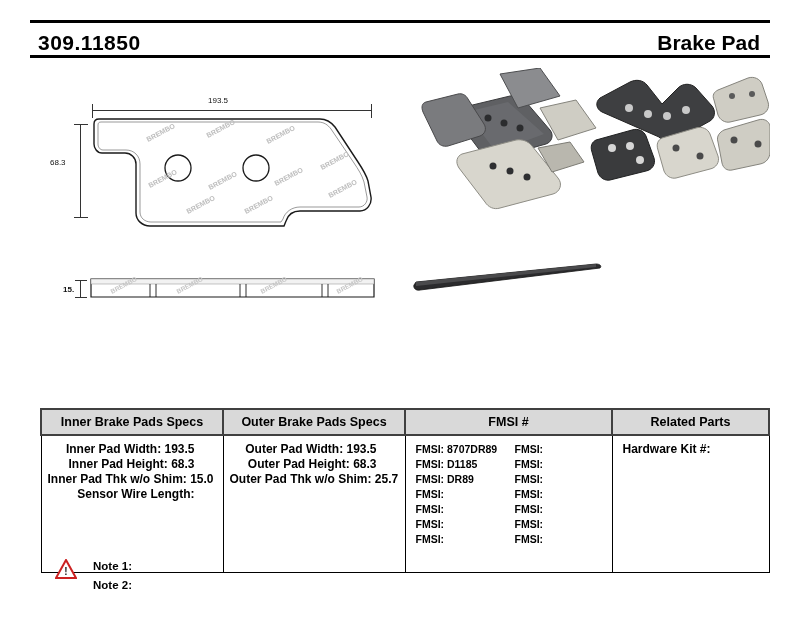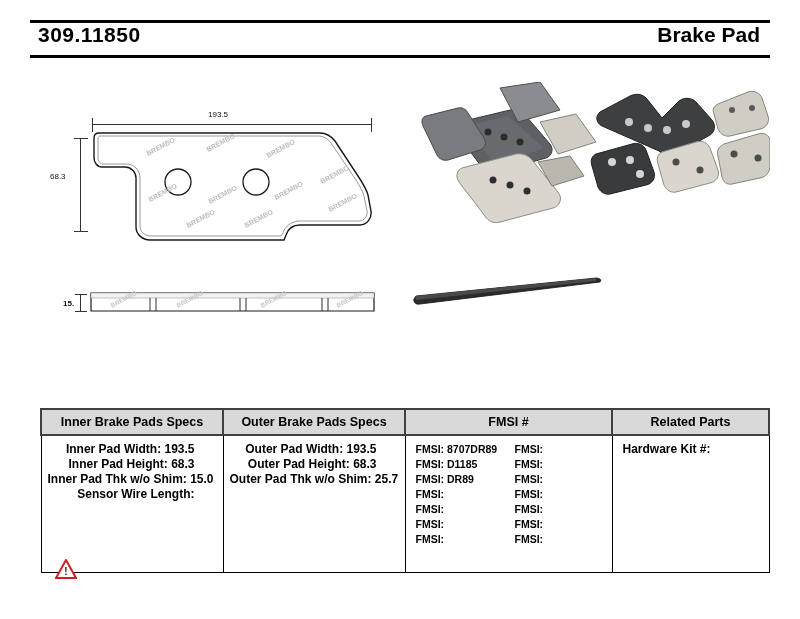--- a/index.html
+++ b/index.html
@@ -22,41 +22,41 @@
   
   .header {
     position: absolute;
     left: 30px;
     top: 20px;
     width: 740px;
     height: 38px;
     border-top: 3px solid #000;
     border-bottom: 3px solid #000;
     display: flex;
-    align-items: flex-start;
+    align-items: flex-end;
     justify-content: space-between;
     box-sizing: border-box;
   }
   .part-number {
     font-size: 21px;
     font-weight: bold;
     letter-spacing: 0.5px;
     padding-left: 8px;
   }
   .doc-title {
     font-size: 21px;
     font-weight: bold;
     padding-right: 10px;
   }
 
   
   .drawing {
     position: absolute;
     left: 30px;
-    top: 72px;
+    top: 58px;
     width: 740px;
     height: 300px;
   }
 
   .dim-label {
     position: absolute;
     font-size: 8px;
     font-family: "Liberation Sans", sans-serif;
     color: #111;
   }
@@ -375,15 +375,21 @@
     </tbody>
   </table>
 
   <div class="notes">
     <div class="warn-icon">
       <svg width="22" height="20" viewBox="0 0 22 20">
         <path d="M11,1 L21,19 L1,19 Z" fill="#ffffff" stroke="#cc2222" stroke-width="2"></path>
         <text x="11" y="16" font-family="Liberation Sans" font-size="10" font-weight="bold" fill="#222" text-anchor="middle">!</text>
       </svg>
     </div>
+    <div class="note-row">
+      <span class="note-text">Note 1:</span>
+    </div>
+    <div class="note-row">
+      <span class="note-text">Note 2:</span>
+    </div>
   </div>
 
 </div>
 
 </body></html>

